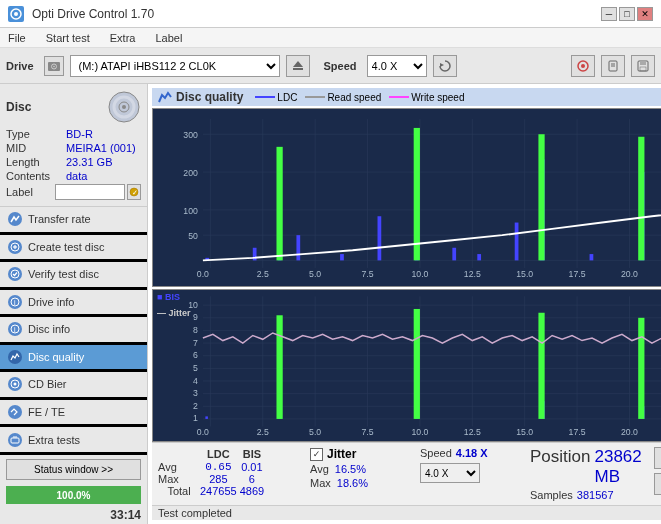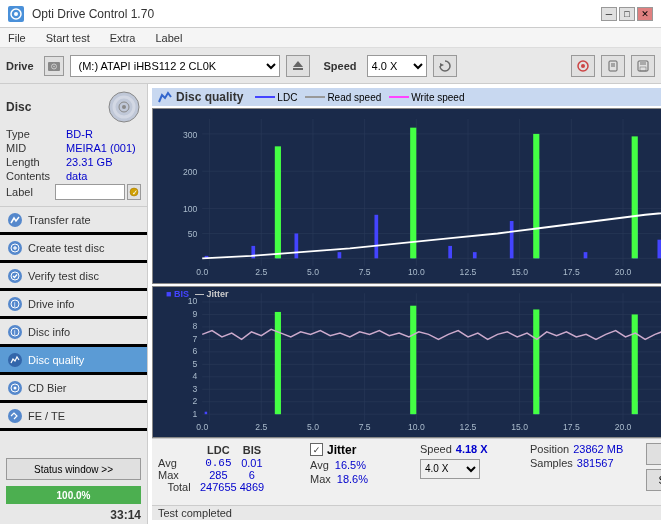--- a/index.html
+++ b/index.html
@@ -247,20 +247,30 @@
       <span>CD Bier</span>
     </div>
     <div class="nav-item">
       <div class="nav-icon" style="background:#5588cc;">
         <svg width="10" height="10" viewBox="0 0 10 10">
             <polyline points="1,5 4,2 7,5 4,8" fill="none" stroke="white" stroke-width="1.2"></polyline>
           </svg>
       </div>
       <span>FE / TE</span>
     </div>
+    <div class="nav-item">
+      <div class="nav-icon" style="background:#5588cc;">
+        <svg width="10" height="10" viewBox="0 0 10 10">
+            <rect x="1" y="3" width="8" height="5" rx="1" fill="none" stroke="white" stroke-width="1"></rect>
+            <line x1="4" y1="1" x2="4" y2="3" stroke="white" stroke-width="1"></line>
+            <line x1="6" y1="1" x2="6" y2="3" stroke="white" stroke-width="1"></line>
+          </svg>
+      </div>
+      <span>Extra tests</span>
+    </div>
 
     <div style="flex:1;"></div>
     <button class="status-btn">Status window &gt;&gt;</button>
     <div class="status-bar">
       <span>100.0%</span>
     </div>
     <div style="display:flex;justify-content:flex-end;align-items:flex-end;padding:2px 6px;">
       <span style="font-size:12px;color:#333;font-weight:bold;">33:14</span>
     </div>
   </div>
@@ -357,21 +367,21 @@
           <text x="256" y="133" font-size="7" fill="#aabbcc" text-anchor="middle">12.5</text>
           <text x="298" y="133" font-size="7" fill="#aabbcc" text-anchor="middle">15.0</text>
           <text x="340" y="133" font-size="7" fill="#aabbcc" text-anchor="middle">17.5</text>
           <text x="382" y="133" font-size="7" fill="#aabbcc" text-anchor="middle">20.0</text>
           <text x="420" y="133" font-size="7" fill="#aabbcc" text-anchor="middle">22.5</text>
           <text x="430" y="140" font-size="6.5" fill="#aabbcc">25.0 GB</text>
         </svg>
       </div>
 
       <div class="chart-wrapper" style="flex:1;">
-        <div style="position:absolute;top:2px;left:13px;display:flex;gap:6px;z-index:2;">
+        <div style="position:absolute;top:2px;left:4px;display:flex;gap:6px;z-index:2;flex-direction:column;">
           <span style="font-size:9px;color:#4444ff;font-weight:bold;">■ BIS</span>
           <span style="font-size:9px;color:#cccccc;font-weight:bold;">— Jitter</span>
         </div>
         <svg viewBox="0 0 460 120" preserveAspectRatio="none" width="100%" height="100%">
           <rect width="460" height="120" fill="#1a2a4a"></rect>
 
           <line x1="46" y1="5" x2="46" y2="108" stroke="#2a3a5a" stroke-width="0.5"></line>
           <line x1="88" y1="5" x2="88" y2="108" stroke="#2a3a5a" stroke-width="0.5"></line>
           <line x1="130" y1="5" x2="130" y2="108" stroke="#2a3a5a" stroke-width="0.5"></line>
           <line x1="172" y1="5" x2="172" y2="108" stroke="#2a3a5a" stroke-width="0.5"></line>
@@ -488,21 +498,21 @@
         <div style="display:flex;gap:4px;font-size:11px;margin-bottom:4px;align-items:center;">
           <span style="color:#333;">Speed</span>
           <span style="color:#0000cc;font-weight:bold;">4.18 X</span>
         </div>
         <select style="width:60px;height:20px;font-size:10px;border:1px solid #999;">
           <option>4.0 X</option><option>2.0 X</option><option>8.0 X</option>
         </select>
       </div>
 
       <div style="padding:4px 8px;min-width:120px;">
-        <div style="display:flex;gap:4px;font-size:11px;margin-bottom:2px;">
+        <div style="display:flex;gap:4px;font-size:17px;margin-bottom:2px;">
           <span style="color:#333;">Position</span>
           <span style="color:#0000cc;">23862 MB</span>
         </div>
         <div style="display:flex;gap:4px;font-size:11px;">
           <span style="color:#333;">Samples</span>
           <span style="color:#0000cc;">381567</span>
         </div>
       </div>
 
       <div style="padding:4px;display:flex;flex-direction:column;gap:4px;margin-left:auto;">

